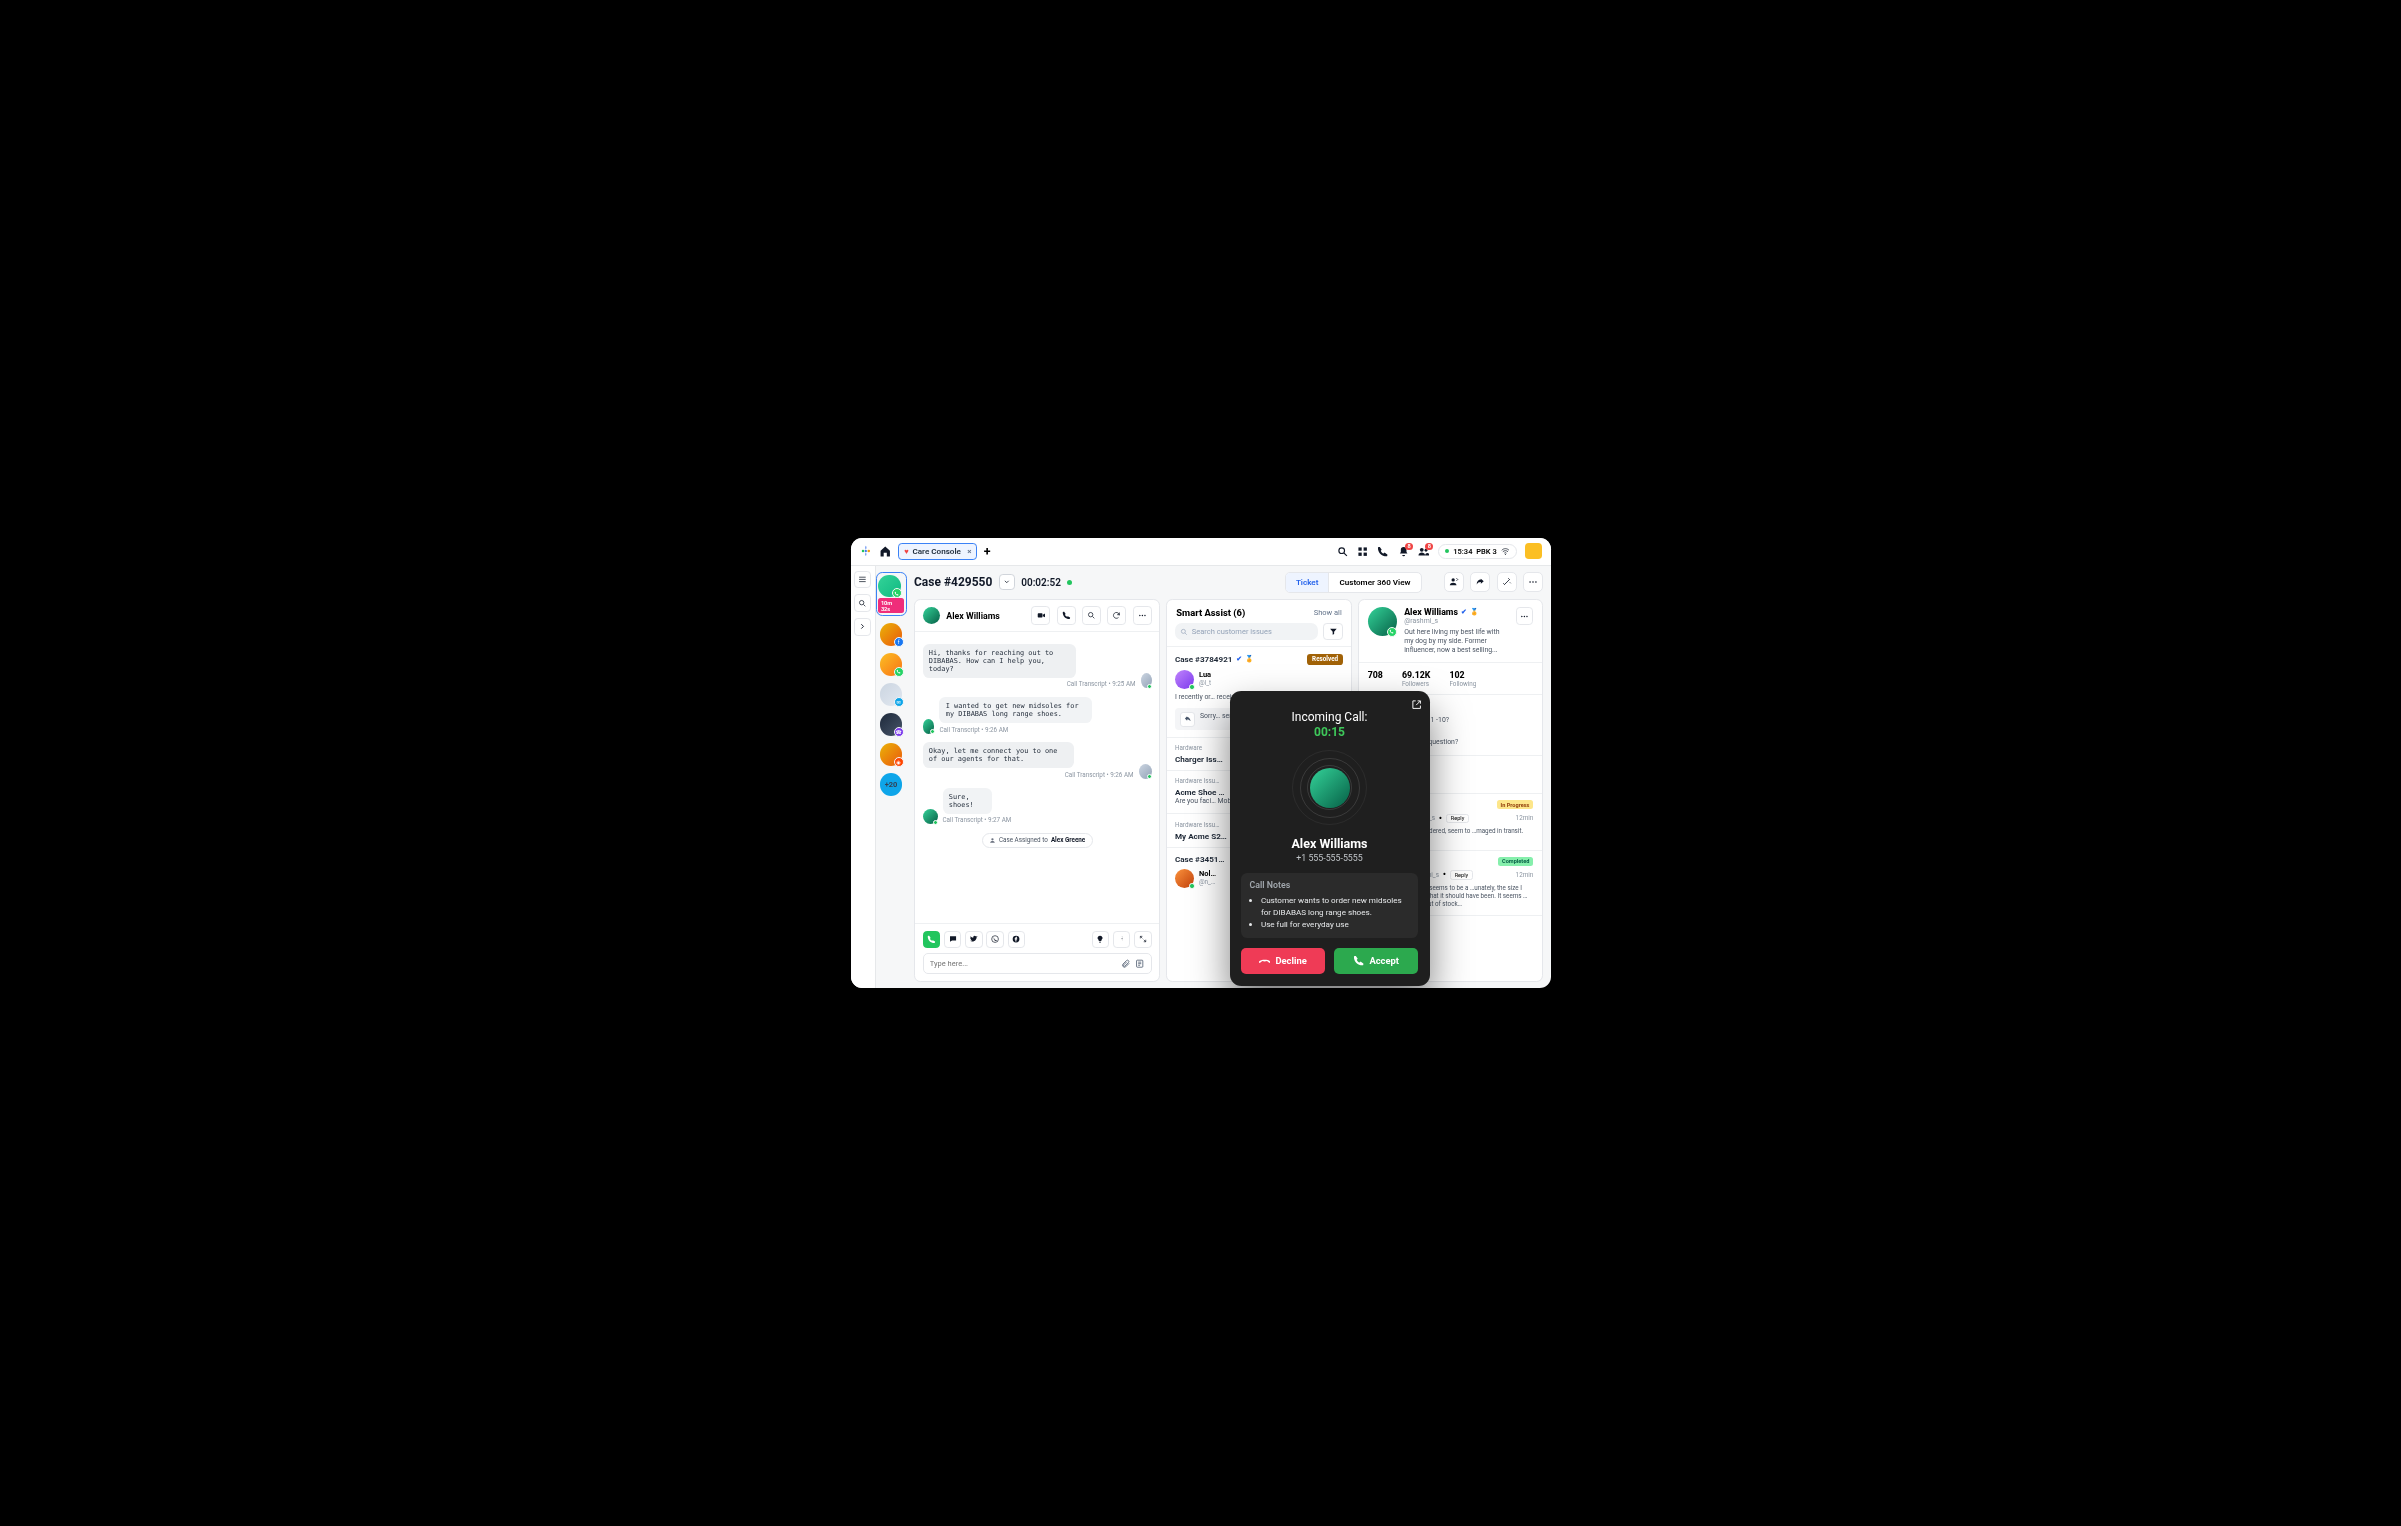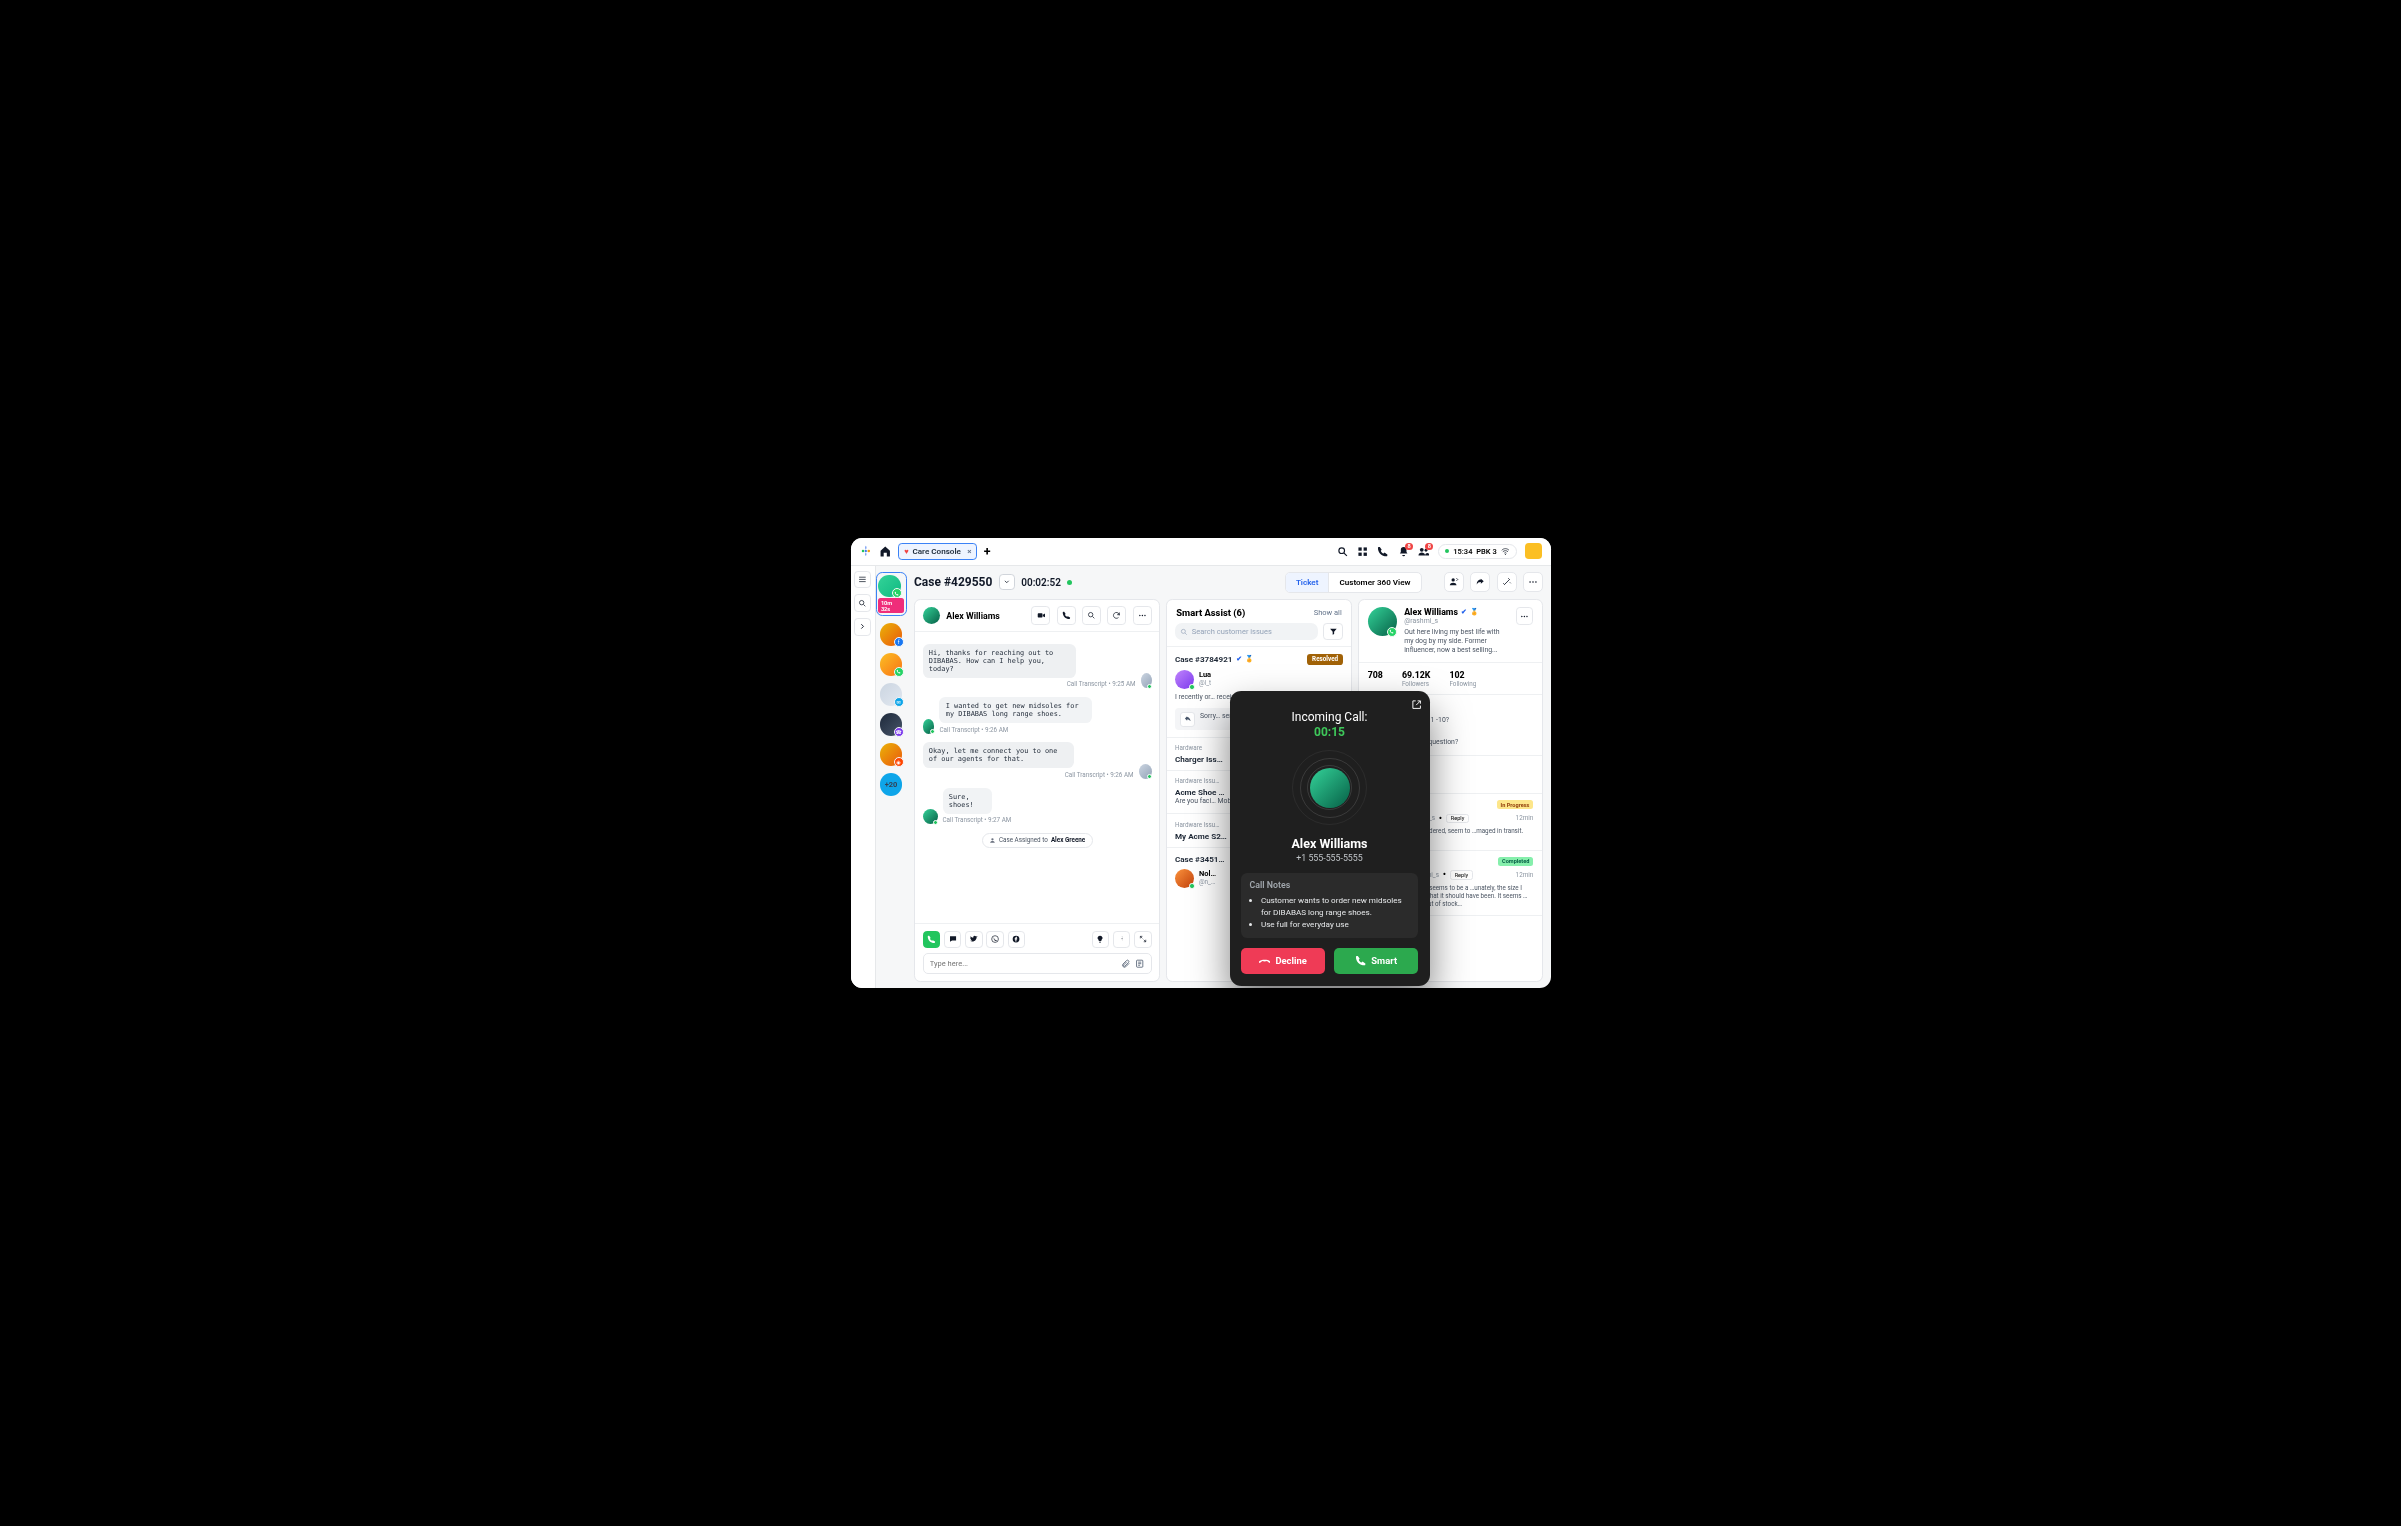--- a/index.html
+++ b/index.html
@@ -674,18 +674,18 @@
       <div class="call-btn dec">
         <svg viewBox="0 0 24 24" width="11.3" height="11.3">
             <path d="M21 16l-4-3c-3 1-7 1-10 0l-4 3c-1 1-2 1-3 0v-2c4-5 20-5 24 0v2c-1 1-2 1-3 0z" fill="#fff"></path>
           </svg>
         <span>Decline</span>
       </div>
       <div class="call-btn acc">
         <svg viewBox="0 0 24 24" width="11.3" height="11.3">
             <path d="M6 2l4 6-2 2c1 3 3 5 6 6l2-2 6 4v2c0 1-1 2-2 2C10 22 2 14 2 4c0-1 1-2 2-2h2z" fill="#fff"></path>
           </svg>
-        <span>Smart</span>
+        <span>Accept</span>
       </div>
     </div>
   </div>
 </div>
 
 
 </body></html>

